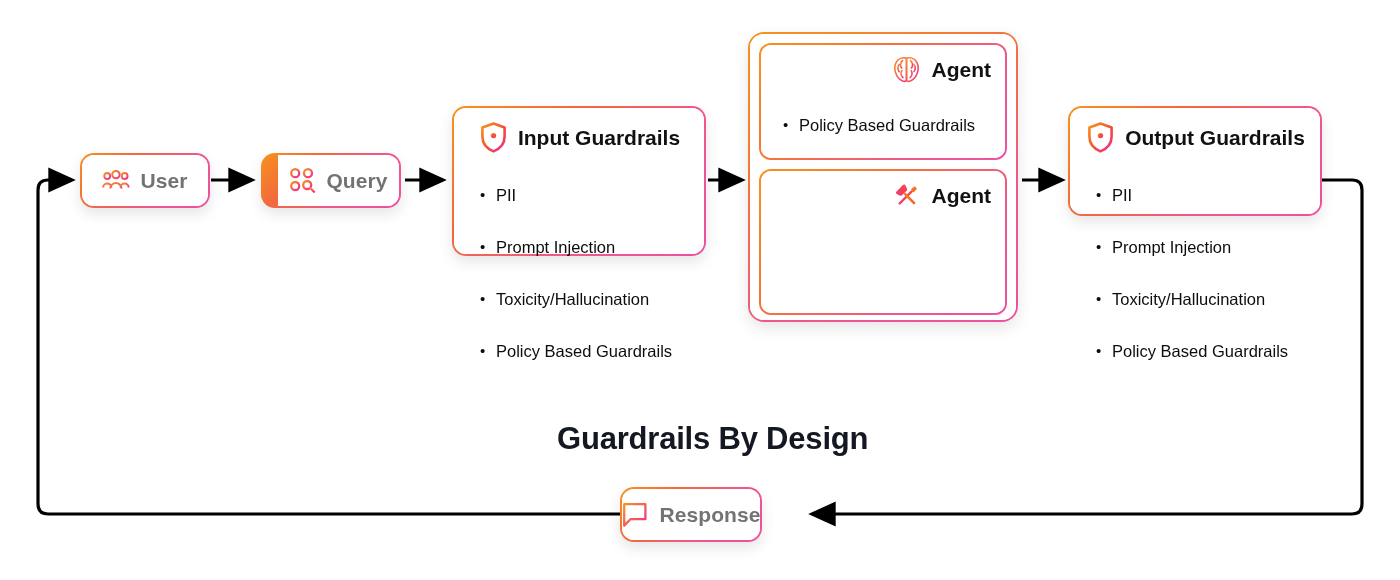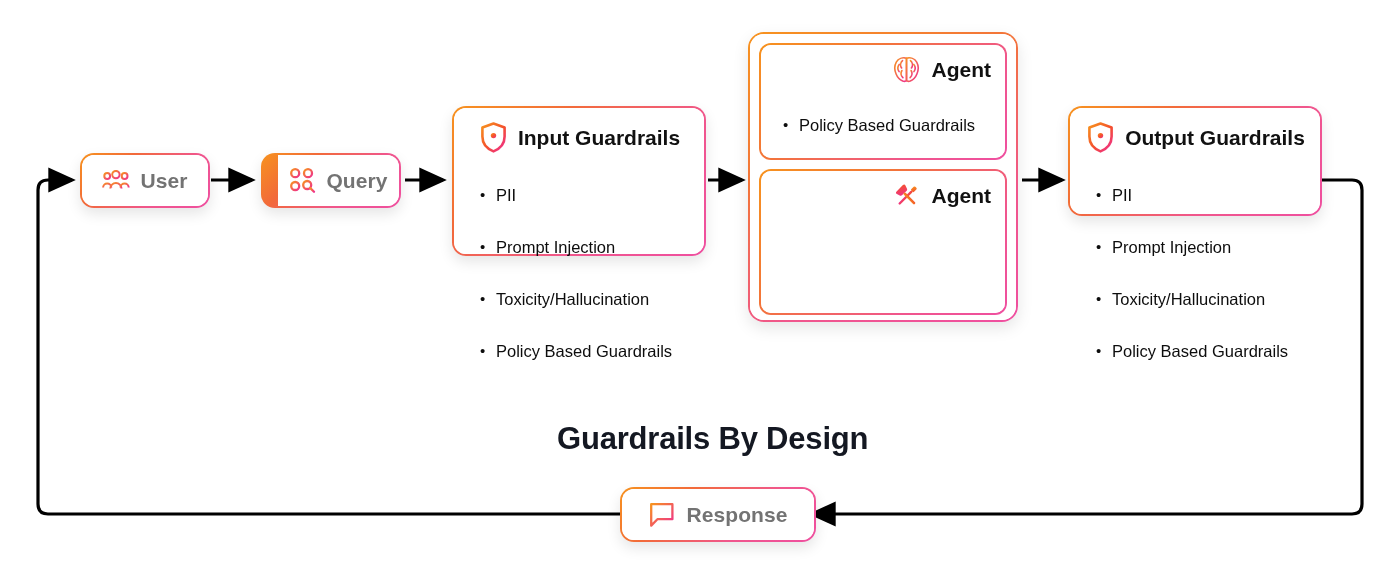--- a/index.html
+++ b/index.html
@@ -296,21 +296,21 @@
         <li>PII</li>
         <li>Prompt Injection</li>
         <li>Toxicity/Hallucination</li>
         <li>Policy Based Guardrails</li>
       </ul>
     </div>
   </div>
 
   <div id="design-title" style="left:557px;top:385px;margin-top:36px;">Guardrails By Design</div>
 
-  <div class="gcard pill" style="left:620px;top:487px;width:196px;height:55px;">
+  <div class="gcard pill" style="left:620px;top:487px;width:142px;height:55px;">
     <div class="gcard-inner">
       <span>
         <svg class="icon" width="28" height="28" viewBox="0 0 28 28">
           <defs>
             <linearGradient id="gR" x1="0" y1="0" x2="1" y2="1">
               <stop offset="0%" stop-color="#f7931e"></stop>
                 <stop offset="100%" stop-color="#ef2f8e"></stop>
             </linearGradient>
           </defs>
           <path d="M3.2,3.2 H24.4 V18.2 H9.4 L3.2,24.6 Z" fill="none" stroke="url(#gR)" stroke-width="2.3" stroke-linejoin="round"></path>

